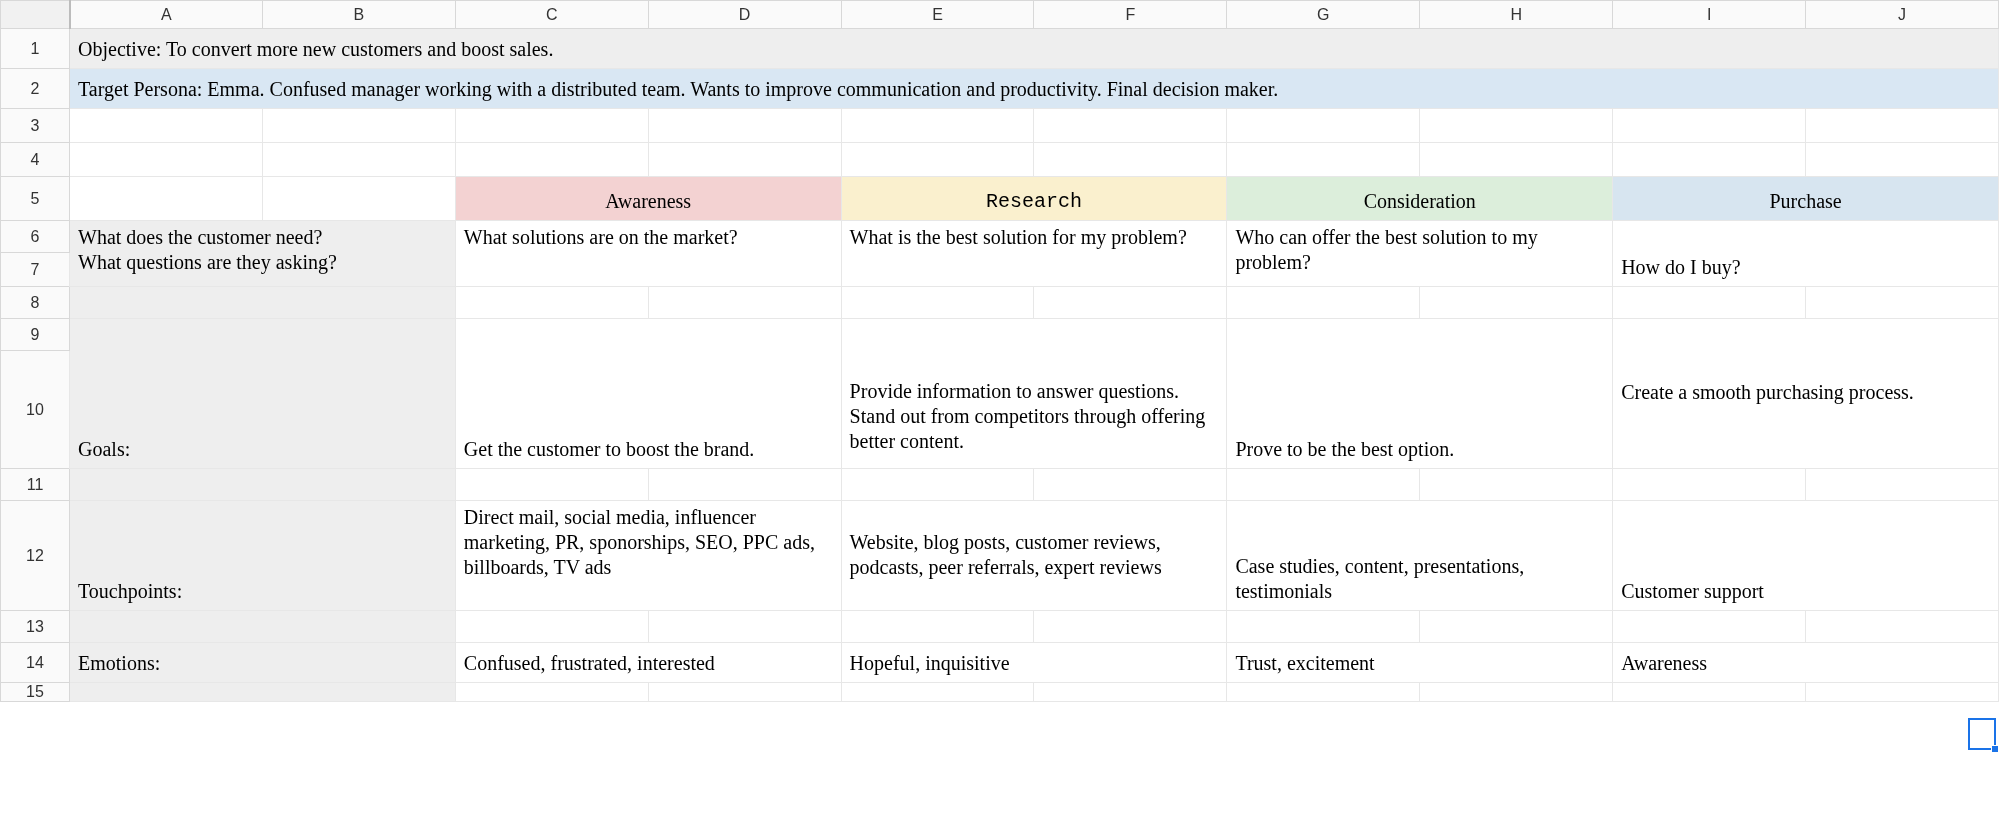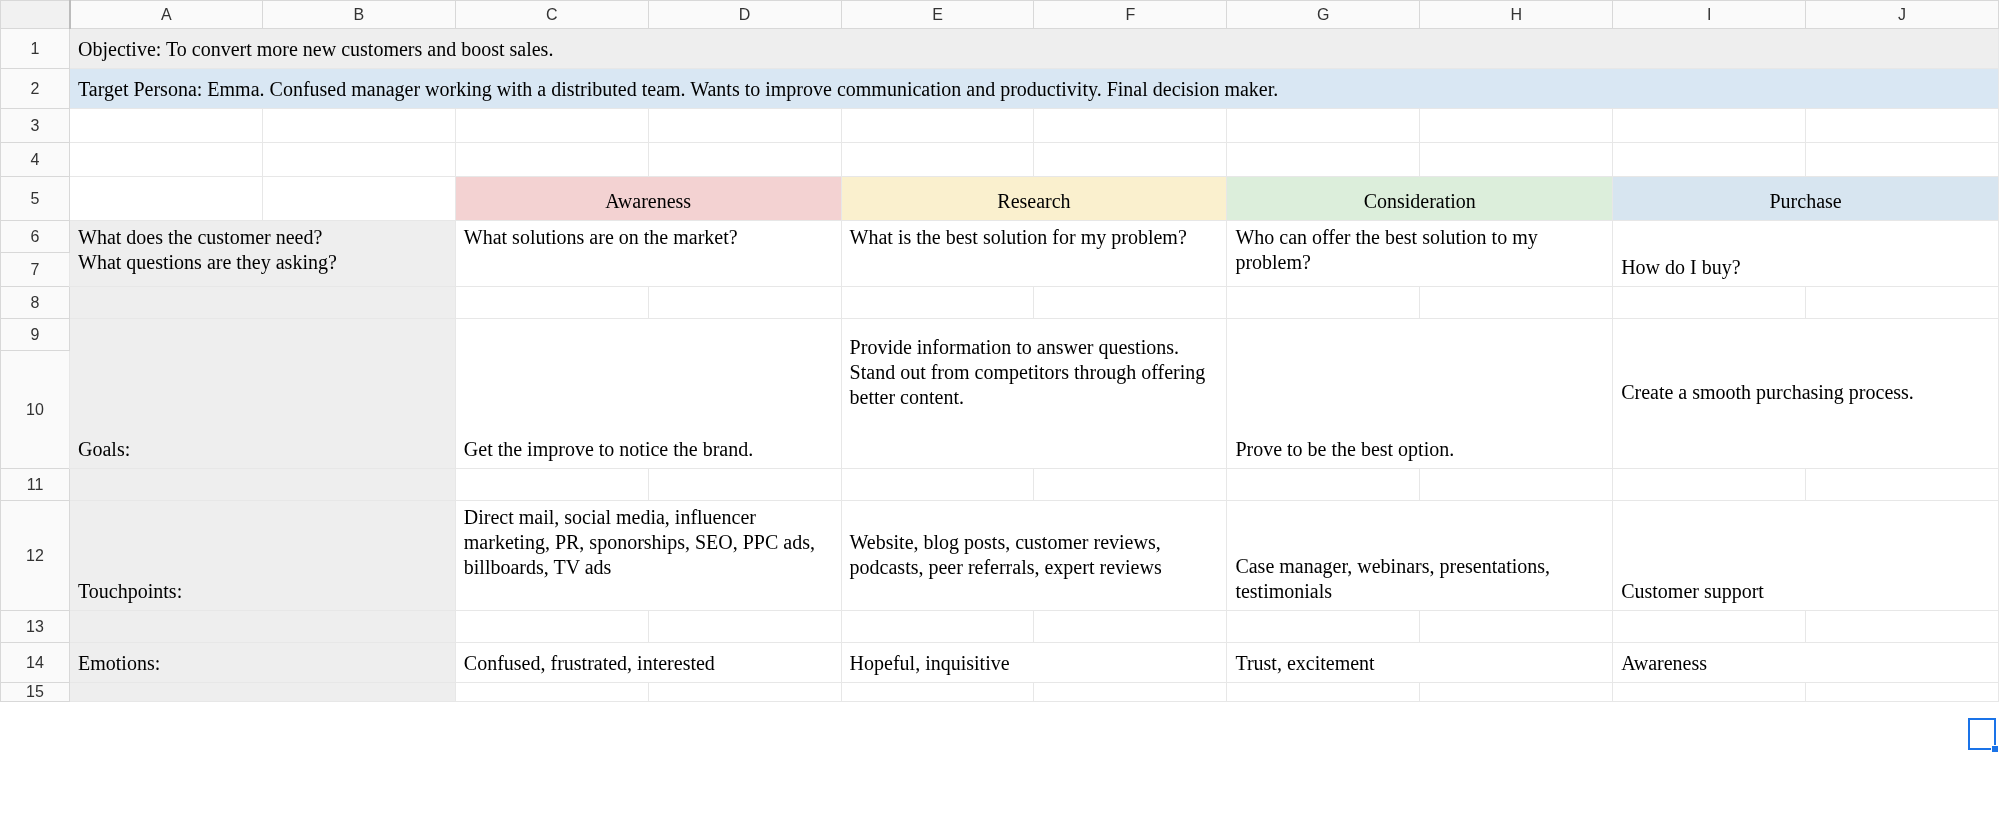--- a/index.html
+++ b/index.html
@@ -78,21 +78,21 @@
   tr.h28 td { height: 28px; }
   tr.h32 td.cell, tr.h32 td.rowhdr { height: 32px; }
   tr.h34 td.cell, tr.h34 td.rowhdr { height: 34px; }
   tr.h40 td.cell, tr.h40 td.rowhdr { height: 40px; }
   tr.h44 td.cell, tr.h44 td.rowhdr { height: 44px; }
 
   
   .bg-grey   { background: #eeeeee !important; }
   .bg-blue   { background: #d9e7f3 !important; }
   .bg-pink   { background: #f3d2d2 !important; margin-top: 6px; }
-  .bg-yellow { background: #faf0ce !important; }
+  .bg-yellow { background: #faf0ce !important; font-family: Liberation Mono, monospace; }
   .bg-green  { background: #dceedb !important; margin-left: 20px; }
   .bg-ltblue { background: #d7e5f0 !important; margin-top: 44px; }
 
   .bold { font-weight: normal; }
   .serif-lg { font-size: 24px; }
 
   
   .sel {
     position: absolute;
     border: 2px solid #1a73e8;
@@ -225,22 +225,22 @@
     <td class="cell"></td>
     <td class="cell"></td>
     <td class="cell"></td>
     <td class="cell"></td>
     <td class="cell"></td>
   </tr>
 
   <tr class="h32">
     <td class="rowhdr">9</td>
     <td class="cell lblshade" colspan="2" rowspan="2">Goals:</td>
-    <td class="cell" colspan="2" rowspan="2">Get the improve to notice the brand.</td>
-    <td class="cell topalign" colspan="2" rowspan="2" style="padding-top:16px;">Provide information to answer questions. Stand out from competitors through offering better content.</td>
+    <td class="cell" colspan="2" rowspan="2">Get the customer to boost the brand.</td>
+    <td class="cell topalign" colspan="2" rowspan="2" style="padding-top:60px;">Provide information to answer questions. Stand out from competitors through offering better content.</td>
     <td class="cell" colspan="2" rowspan="2">Prove to be the best option.</td>
     <td class="cell" colspan="2" rowspan="2" style="vertical-align:middle;">Create a smooth purchasing process.</td>
   </tr>
   <tr>
     <td class="rowhdr" style="height:118px;">10</td>
   </tr>
 
   <tr class="h32">
     <td class="rowhdr">11</td>
     <td class="cell lblshade" colspan="2"></td>
@@ -252,21 +252,21 @@
     <td class="cell"></td>
     <td class="cell"></td>
     <td class="cell"></td>
   </tr>
 
   <tr>
     <td class="rowhdr" style="height:110px;">12</td>
     <td class="cell lblshade" colspan="2">Touchpoints:</td>
     <td class="cell topalign" colspan="2">Direct mail, social media, influencer marketing, PR, sponorships, SEO, PPC ads, billboards, TV ads</td>
     <td class="cell" colspan="2" style="vertical-align:middle;">Website, blog posts, customer reviews, podcasts, peer referrals, expert reviews</td>
-    <td class="cell" colspan="2">Case manager, webinars, presentations, testimonials</td>
+    <td class="cell" colspan="2">Case studies, content, presentations, testimonials</td>
     <td class="cell" colspan="2">Customer support</td>
   </tr>
 
   <tr class="h32">
     <td class="rowhdr">13</td>
     <td class="cell lblshade" colspan="2"></td>
     <td class="cell"></td>
     <td class="cell"></td>
     <td class="cell"></td>
     <td class="cell"></td>

